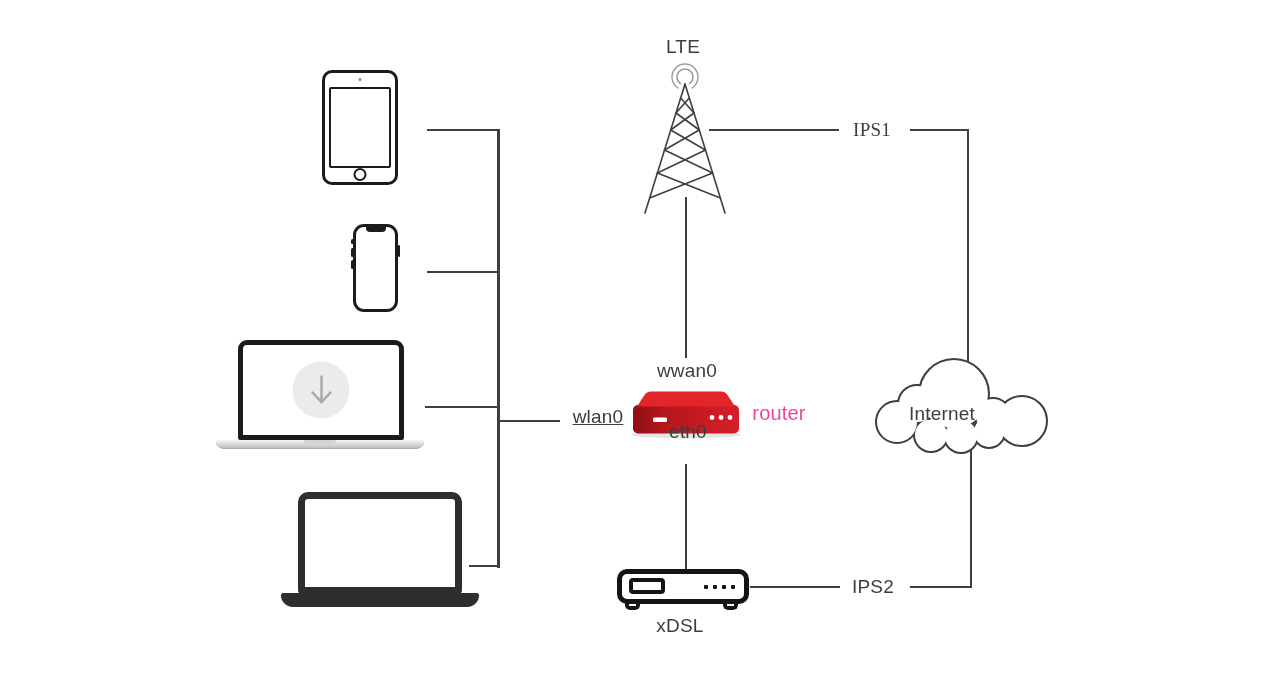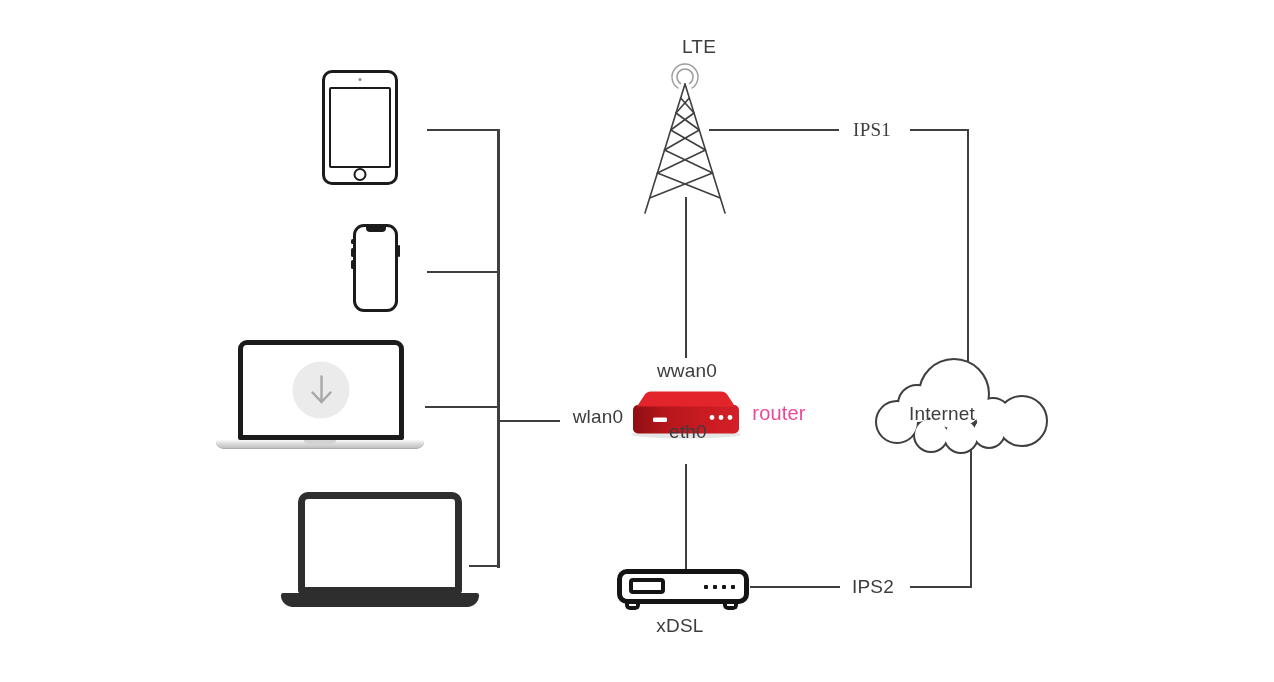--- a/index.html
+++ b/index.html
@@ -183,23 +183,23 @@
       <circle cx="46" cy="48" r="18"></circle>
       <circle cx="26" cy="66" r="20"></circle>
       <circle cx="151" cy="65" r="24"></circle>
       <circle cx="122" cy="60" r="17"></circle>
       <circle cx="60" cy="79" r="16"></circle>
       <circle cx="90" cy="80" r="16"></circle>
       <circle cx="118" cy="76" r="15"></circle>
     </g>
   </svg>
 
-  <span class="lbl z3" style="left:683px;top:47px;margin-left:16px;">LTE</span>
+  <span class="lbl z3" style="left:683px;top:47px;">LTE</span>
   <span class="lbl z3" style="left:872px;top:130px;font-family:Liberation Serif, serif;">IPS1</span>
   <span class="lbl z3" style="left:687px;top:371px;">wwan0</span>
-  <span class="lbl z3" style="left:598px;top:417px;">wlan0</span>
+  <span class="lbl z3" style="left:598px;top:417px;text-decoration:underline;">wlan0</span>
   <span class="lbl red z3" style="left:779px;top:413px;">router</span>
   <span class="lbl z3" style="left:688px;top:432px;">eth0</span>
   <span class="lbl z3" style="left:680px;top:626px;">xDSL</span>
   <span class="lbl z3" style="left:873px;top:587px;">IPS2</span>
   <span class="lbl z3" style="left:942px;top:414px;">Internet</span>
 
 </div>
 
 </body></html>

